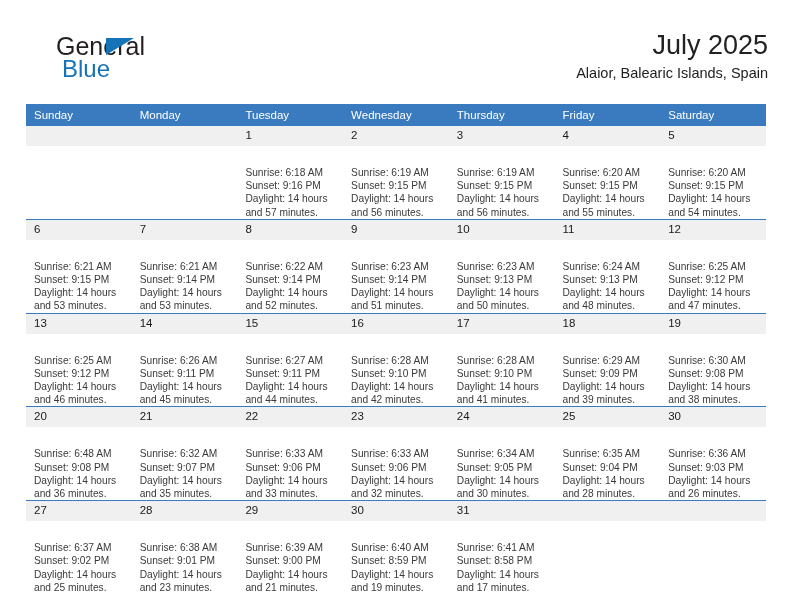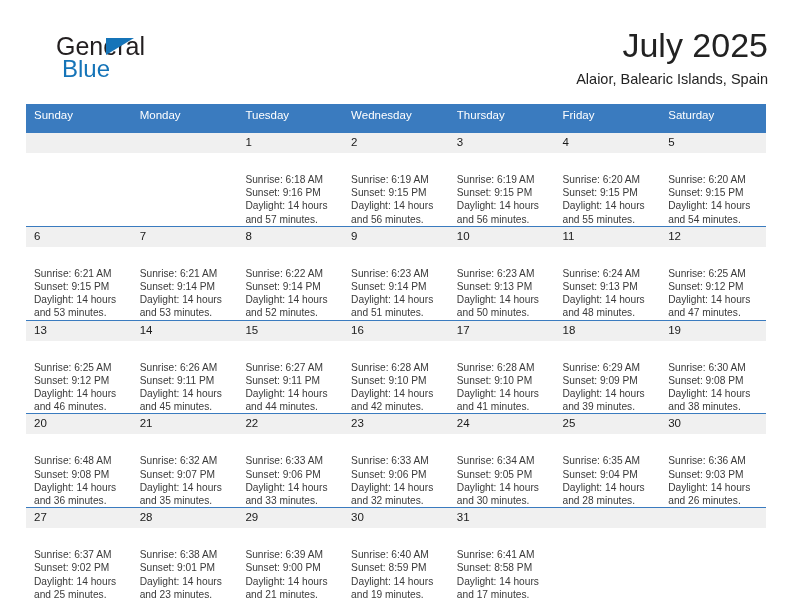--- a/index.html
+++ b/index.html
@@ -66,49 +66,48 @@
     line-height: 28px;
   }
   .title-block {
     position: absolute;
     right: 0;
     top: 0;
     text-align: right;
     width: 520px;
   }
   .cal-title {
-    font-size: 34px;
+    font-size: 27px;
     color: #222222;
     line-height: 34px;
     white-space: nowrap;
   }
   .cal-subtitle {
     font-size: 14.5px;
     color: #222222;
     line-height: 22px;
-    margin-top: 6px;
     white-space: nowrap;
   }
 
   
   .calendar {
     position: absolute;
     left: 26px;
     top: 104px;
     width: 740px;
     border-collapse: collapse;
     table-layout: fixed;
   }
   .calendar th {
     background: #3a7bbf;
     color: #ffffff;
     font-size: 11.5px;
     font-weight: normal;
     text-align: left;
-    padding: 5px 0 12px 8px;
+    padding: 5px 0 5px 8px;
     height: 12px;
     border: none;
   }
   .calendar td {
     vertical-align: top;
     padding: 0;
     border: none;
     border-top: 1px solid #3a7bbf;
     height: 78px;
     width: 105.7px;

